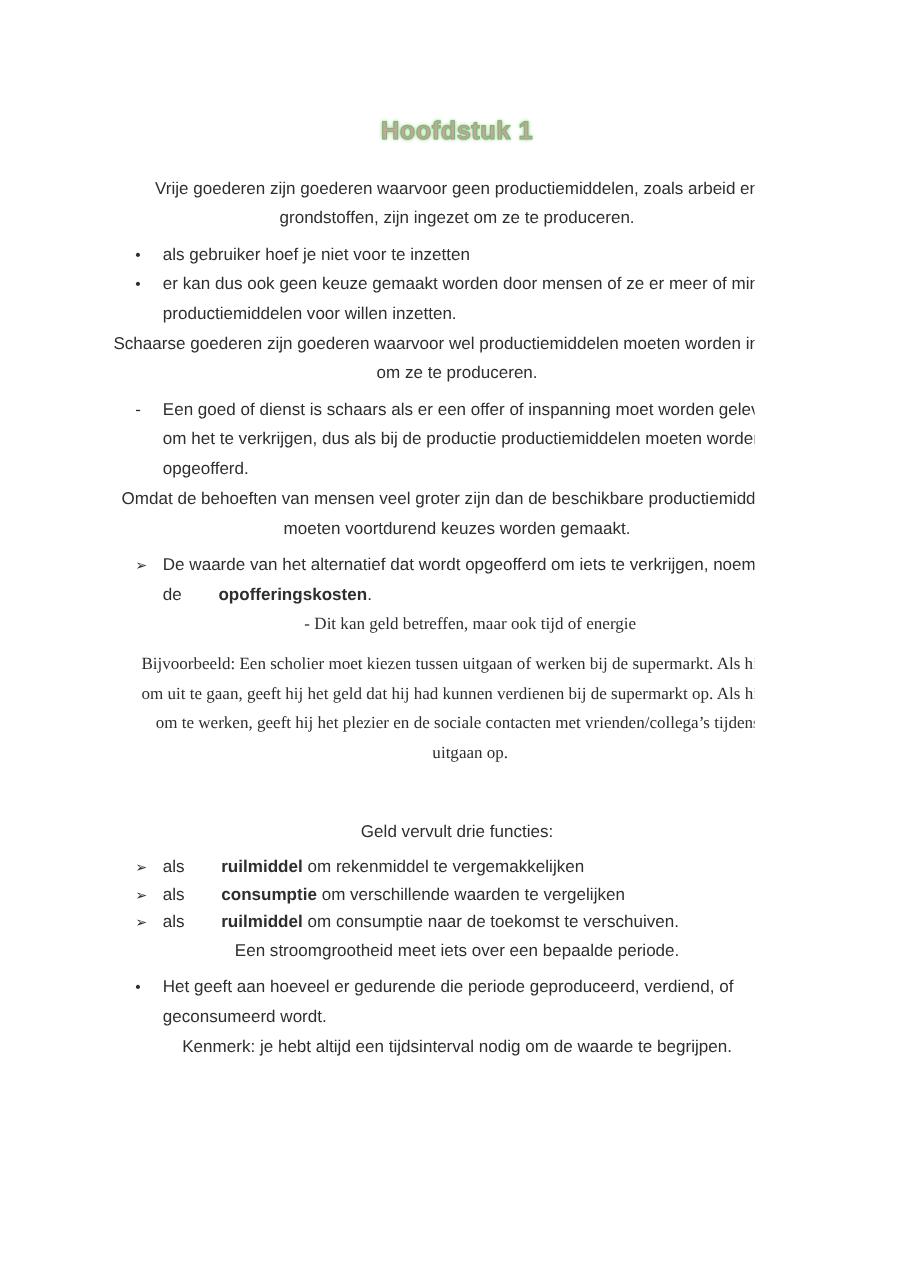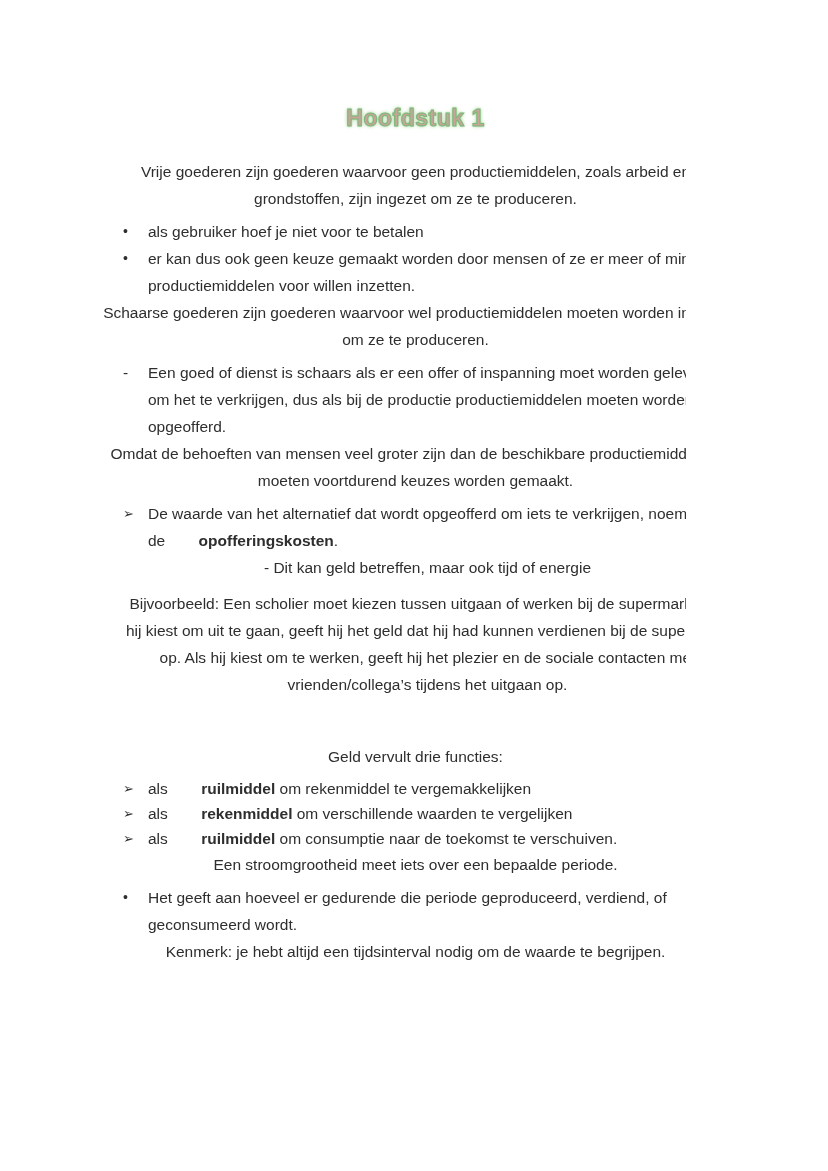--- a/index.html
+++ b/index.html
@@ -48,37 +48,37 @@
   }
   .li .marker {
     position: absolute;
     left: 25px;
     top: 0;
   }
   .bullet-glyph { font-size: 14px; }
   .dash-glyph { font-size: 15.5px; }
   .arrow-glyph { font-size: 13px; }
   .money-list .li { line-height: 25px; }
-  .indent { margin-left: 24px; }
+  .indent { margin-left: 24px; font-family: Liberation Serif, serif; }
   b, .bold { font-weight: 700; margin-left: 29px; }
 </style>
 </head>
 <body>
 
 <div class="page">
   <div class="content">
 
     <h1 class="title">Hoofdstuk 1</h1>
 
     <p class="mb-s">Vrije goederen zijn goederen waarvoor geen productiemiddelen, zoals arbeid en grondstoffen, zijn ingezet om ze te produceren.</p>
 
     <div class="list mb-m">
       <div class="li">
         <span class="marker bullet-glyph">•</span>
-        <span>als gebruiker hoef je niet voor te betalen</span>
+        <span>als gebruiker hoef je niet voor te inzetten</span>
       </div>
       <div class="li">
         <span class="marker bullet-glyph">•</span>
         <span>er kan dus ook geen keuze gemaakt worden door mensen of ze er meer of minder productiemiddelen voor willen inzetten.</span>
       </div>
     </div>
 
     <p class="mb-s">Schaarse goederen zijn goederen waarvoor wel productiemiddelen moeten worden ingezet om ze te produceren.</p>
 
     <div class="list mb-l">
@@ -103,21 +103,21 @@
 
     <p class="mb-s">Geld vervult drie functies:</p>
 
     <div class="list money-list mb-xl">
       <div class="li">
         <span class="marker arrow-glyph">➢</span>
         <span><span>als </span><span class="bold">ruilmiddel</span><span> om rekenmiddel te vergemakkelijken</span></span>
       </div>
       <div class="li">
         <span class="marker arrow-glyph">➢</span>
-        <span><span>als </span><span class="bold">rekenmiddel</span><span> om verschillende waarden te vergelijken</span></span>
+        <span><span>als </span><span class="bold">consumptie</span><span> om verschillende waarden te vergelijken</span></span>
       </div>
       <div class="li">
         <span class="marker arrow-glyph">➢</span>
         <span><span>als </span><span class="bold">ruilmiddel</span><span> om consumptie naar de toekomst te verschuiven.</span></span>
       </div>
     </div>
 
     <p class="mb-s">Een stroomgrootheid meet iets over een bepaalde periode.</p>
 
     <div class="list mb-note">

